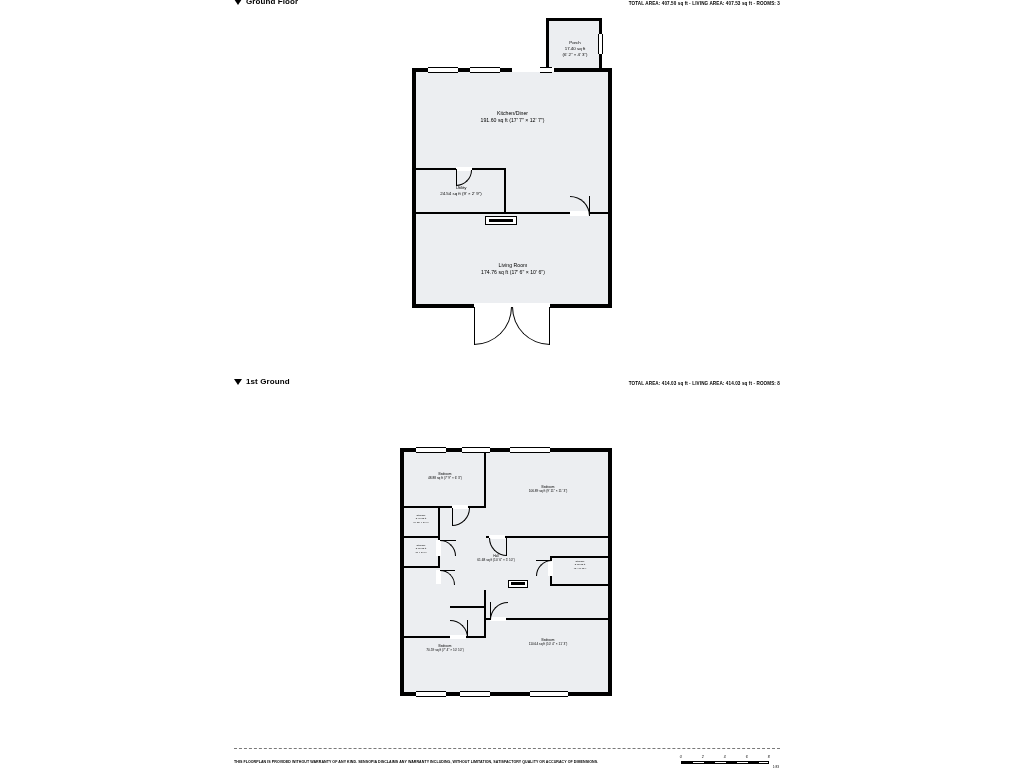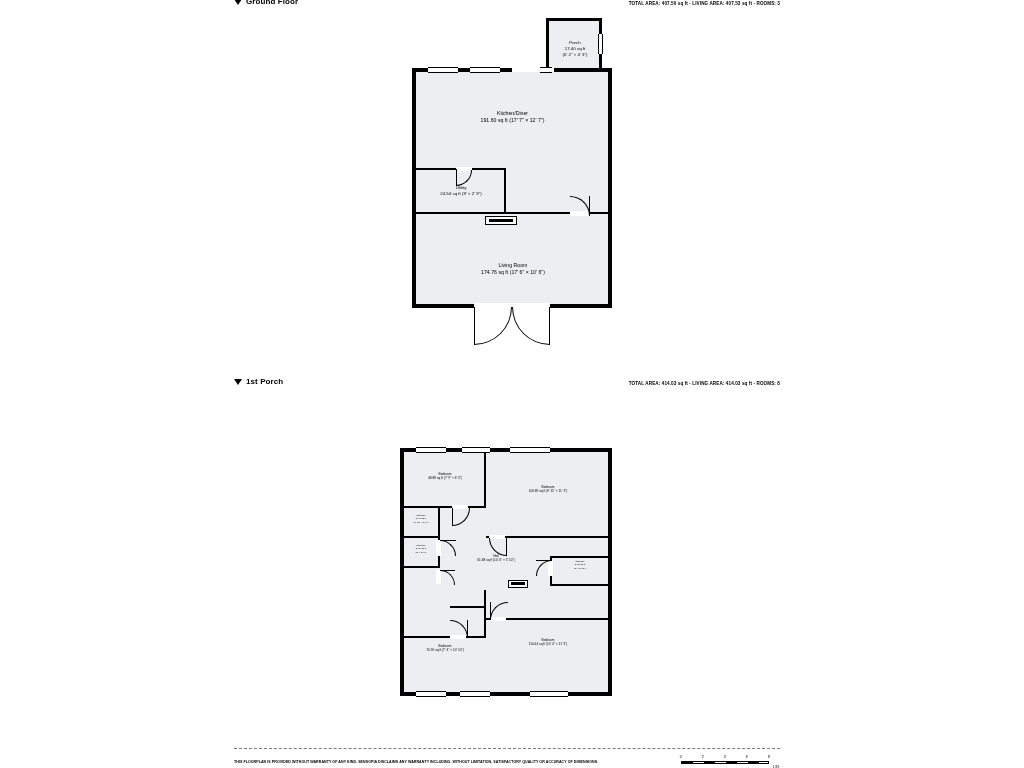--- a/index.html
+++ b/index.html
@@ -222,21 +222,21 @@
 
     <div class="opening" style="left:74px; top:293px; width:76px; height:6px;"></div>
     <div class="door door-br" style="left:74px; top:297px; width:38px; height:38px;"></div>
     <div class="leaf" style="left:74px; top:297px; width:1px; height:38px;"></div>
     <div class="door door-bl" style="left:112px; top:297px; width:38px; height:38px;"></div>
     <div class="leaf" style="left:149px; top:297px; width:1px; height:38px;"></div>
   </div>
 
   <div class="floor-header" style="left:234px; top:377px;">
     <span class="tri"></span>
-    <span class="floor-title">1st Porch</span>
+    <span class="floor-title">1st Ground</span>
   </div>
   <div class="floor-stats" style="left:480px; top:381px; width:300px;">TOTAL AREA: 414.03 sq ft · LIVING AREA: 414.03 sq ft · ROOMS: 8</div>
 
   <div class="plan" style="left:390px; top:440px; width:240px; height:270px;">
 
     <div class="wall" style="left:10px; top:8px; width:212px; height:4px;"></div>
     <div class="wall" style="left:10px; top:8px; width:4px; height:248px;"></div>
     <div class="wall" style="left:218px; top:8px; width:4px; height:248px;"></div>
     <div class="wall" style="left:10px; top:252px; width:212px; height:4px;"></div>
 

